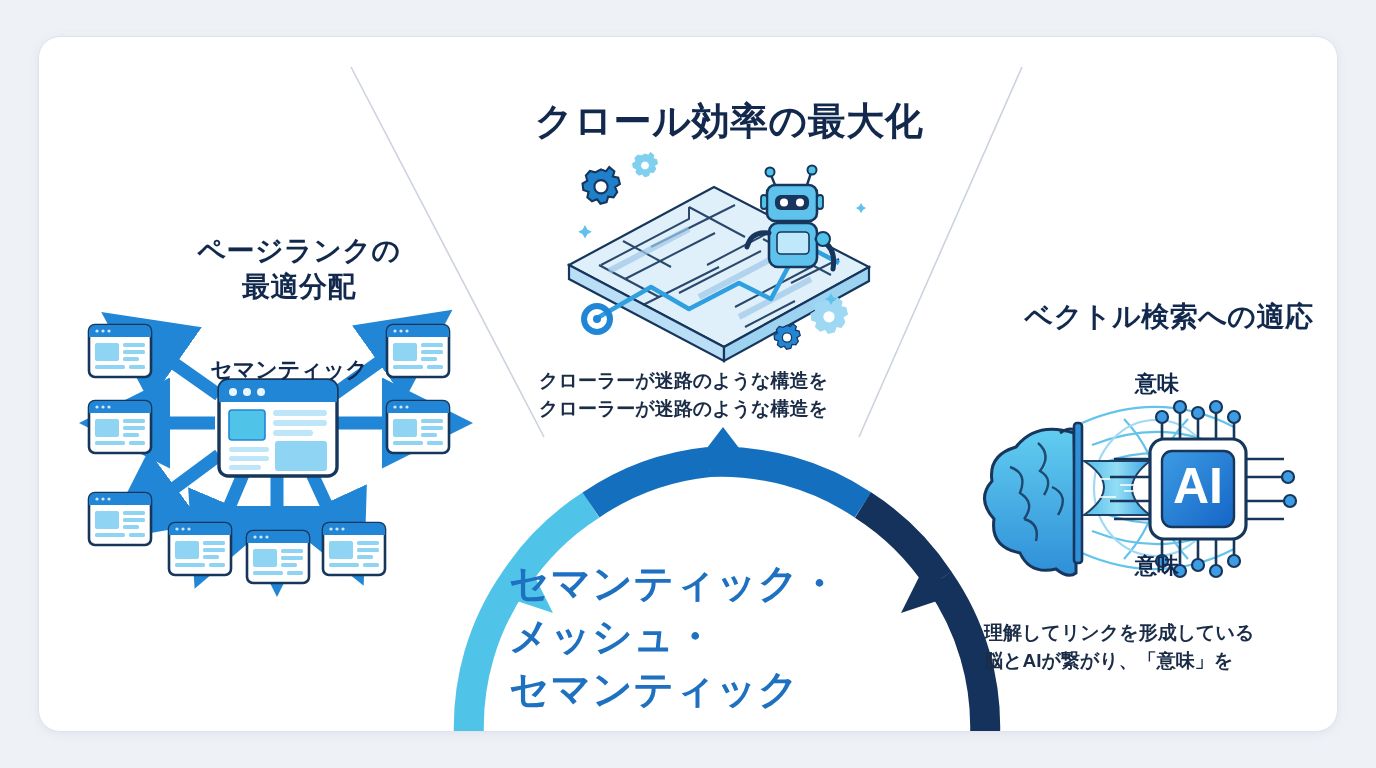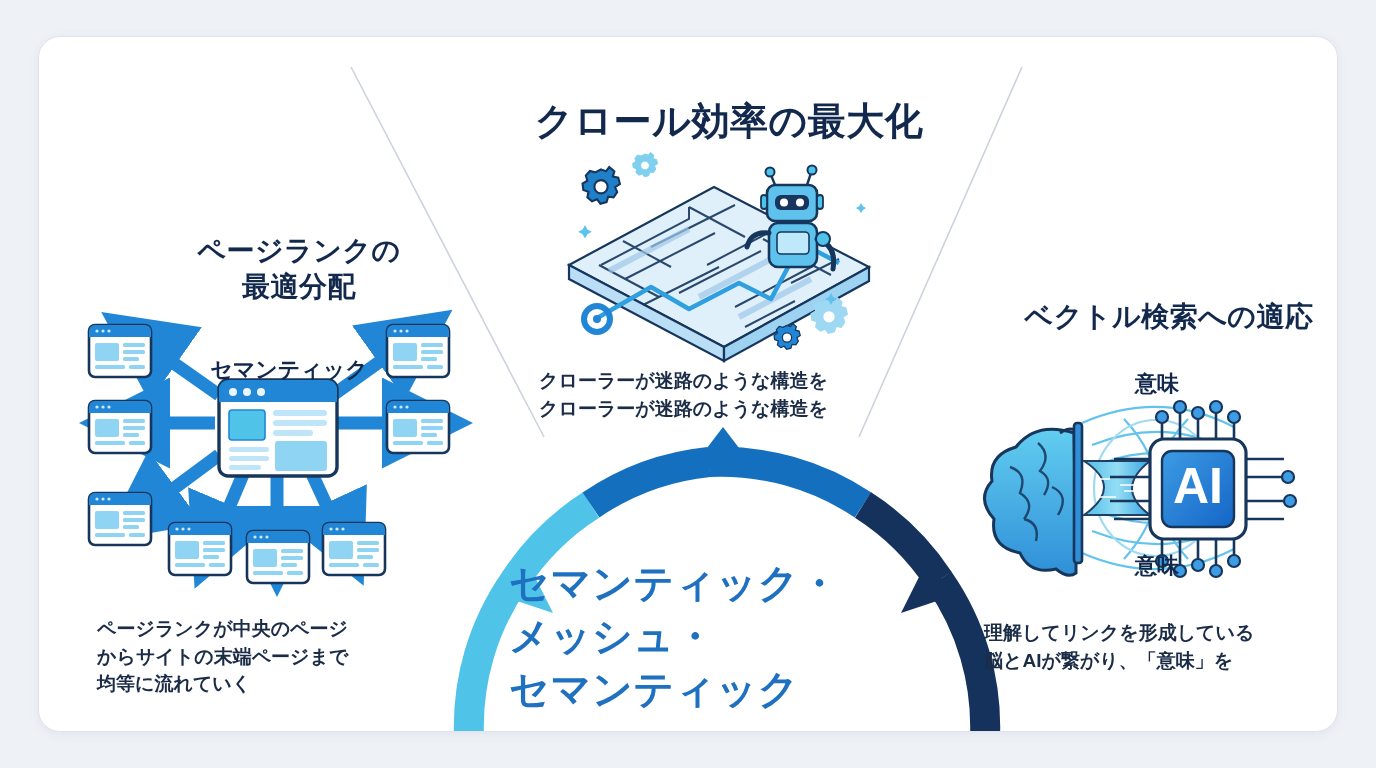--- a/index.html
+++ b/index.html
@@ -360,25 +360,20 @@
     </div>
 
     <div class="hd" id="hd-top">
       <div>クロール効率の最大化</div>
     </div>
 
     <div class="hd" id="hd-right">
       <div>ベクトル検索への適応</div>
     </div>
 
-    <div class="cap" id="cap-left">
-      <div>ページランクが中央のページ</div>
-      <div>からサイトの末端ページまで</div>
-      <div>均等に流れていく</div>
-    </div>
 
     <div class="cap" id="cap-top">
       <div>クローラーが迷路のような構造を</div>
       <div>クローラーが迷路のような構造を</div>
     </div>
 
     <div class="cap" id="cap-right">
       <div>理解してリンクを形成している</div>
       <div>脳とAIが繋がり、「意味」を</div>
     </div>

